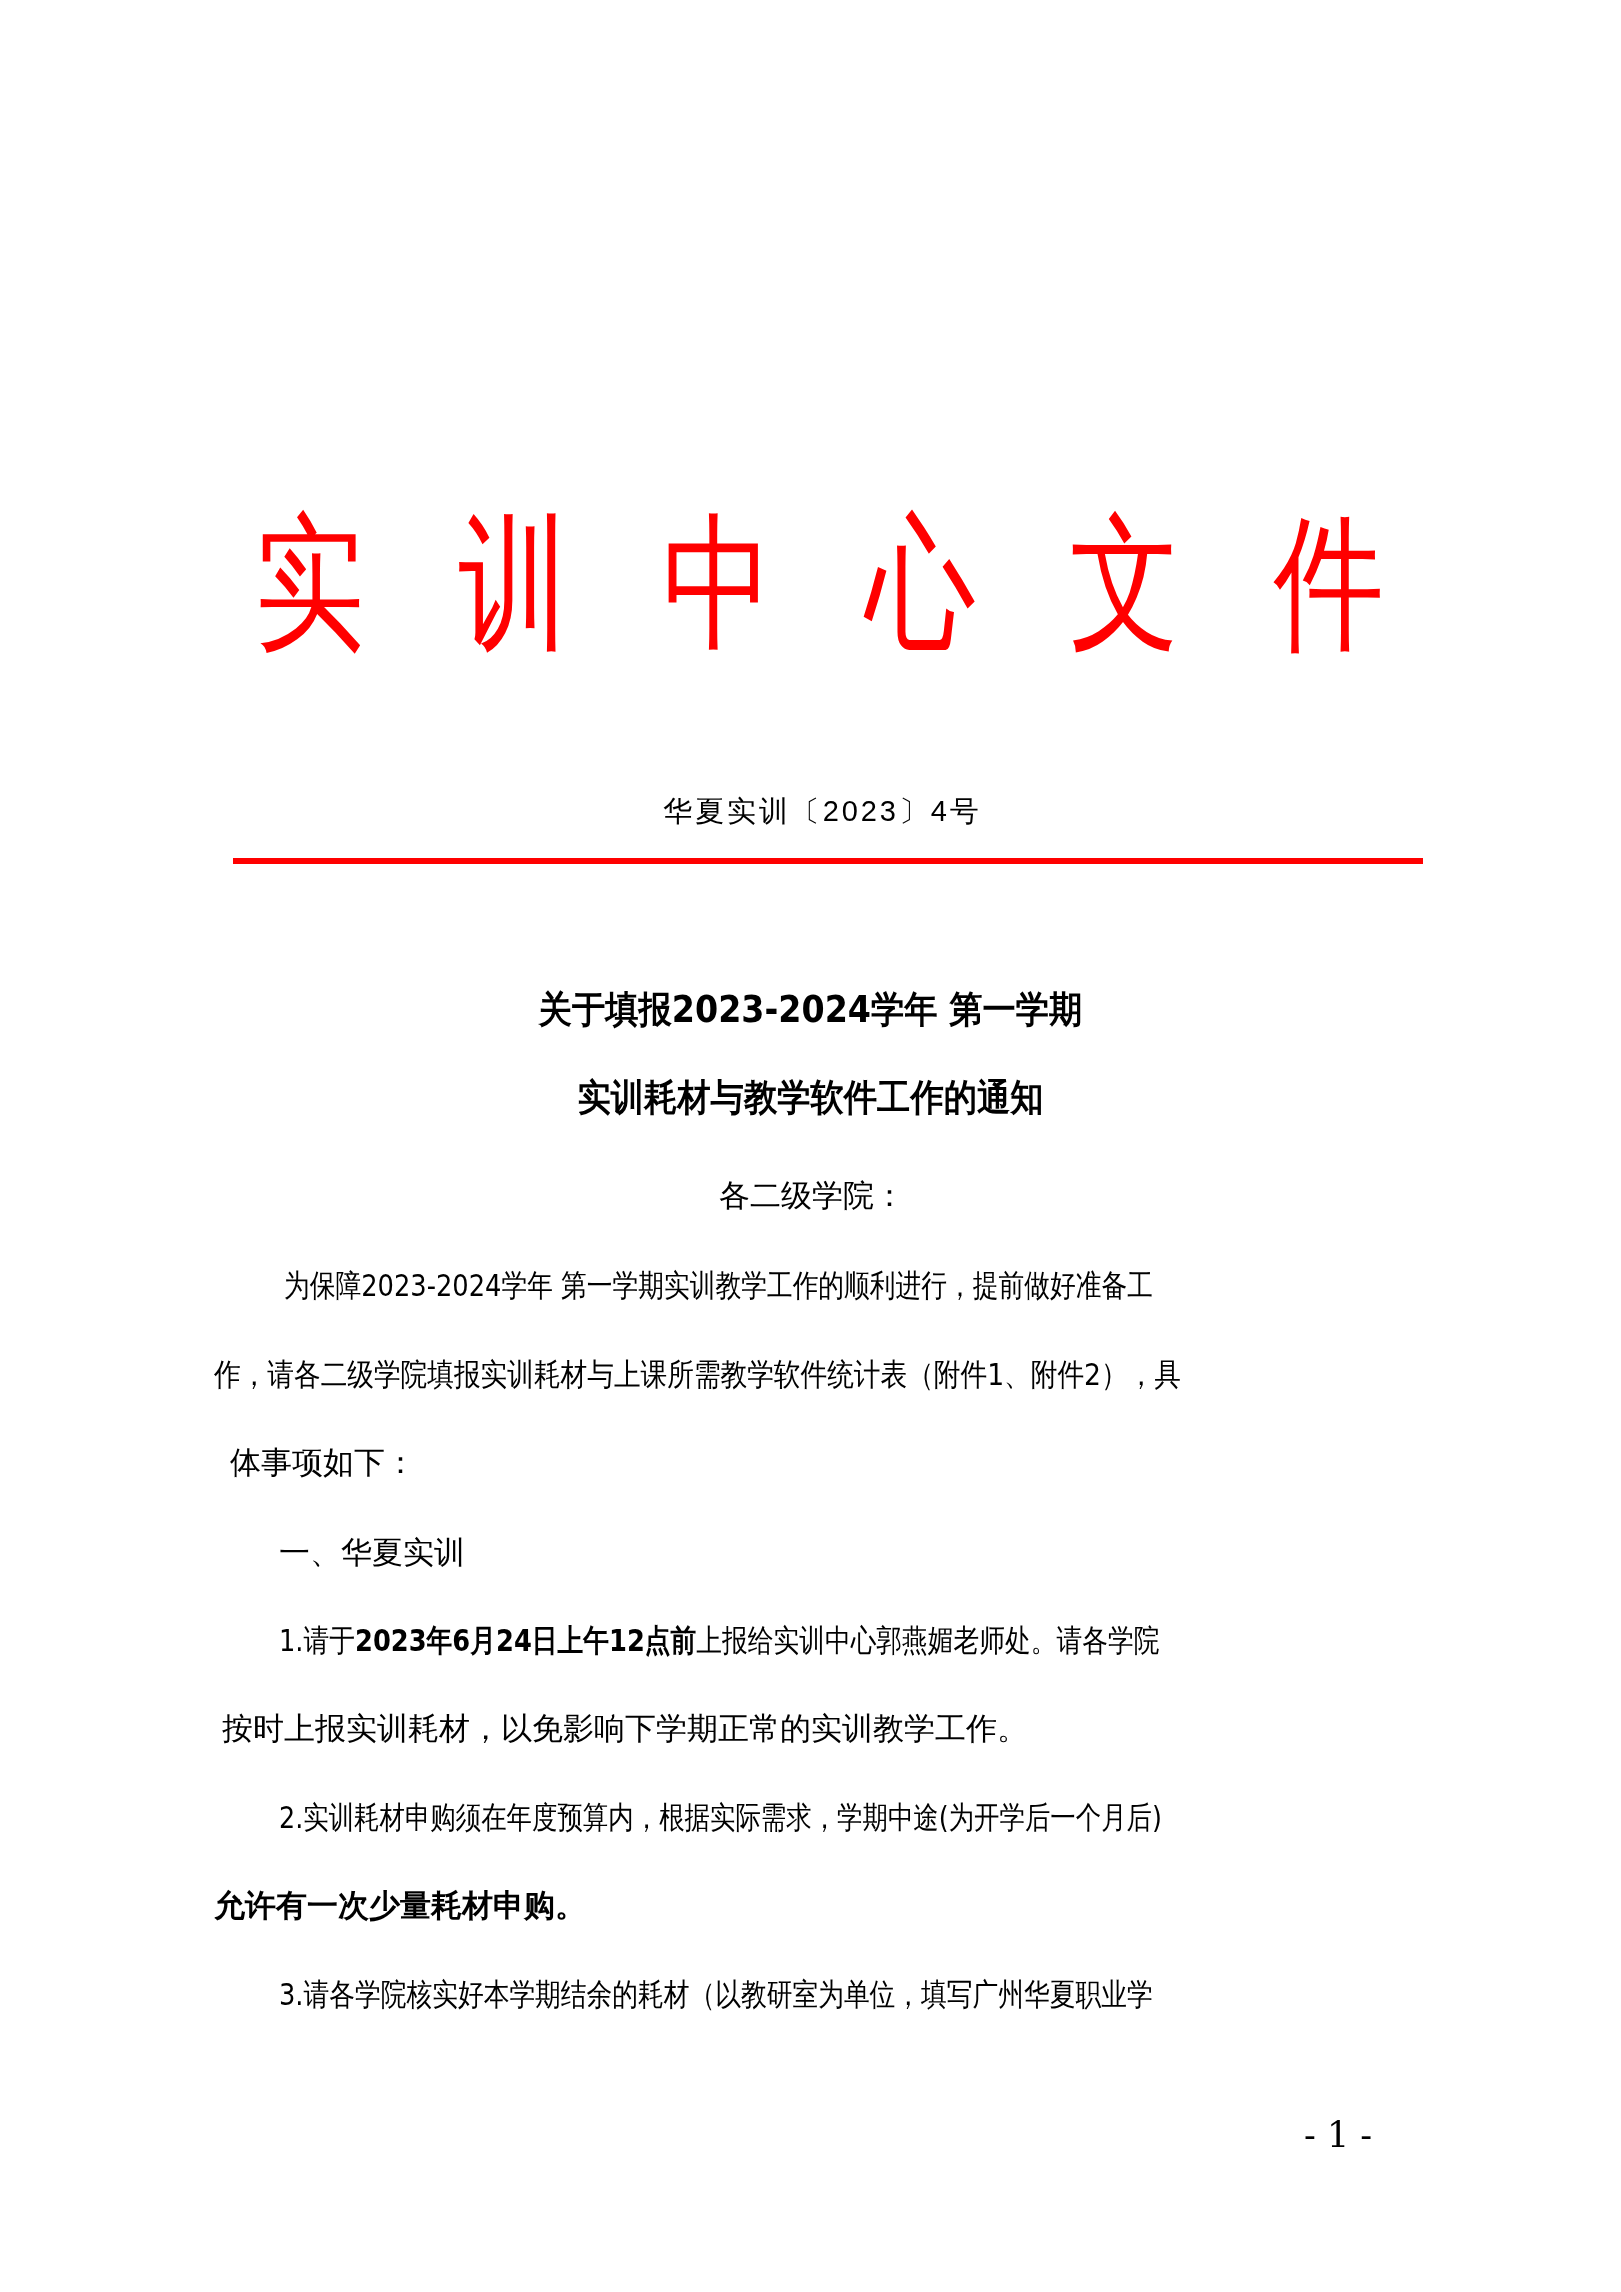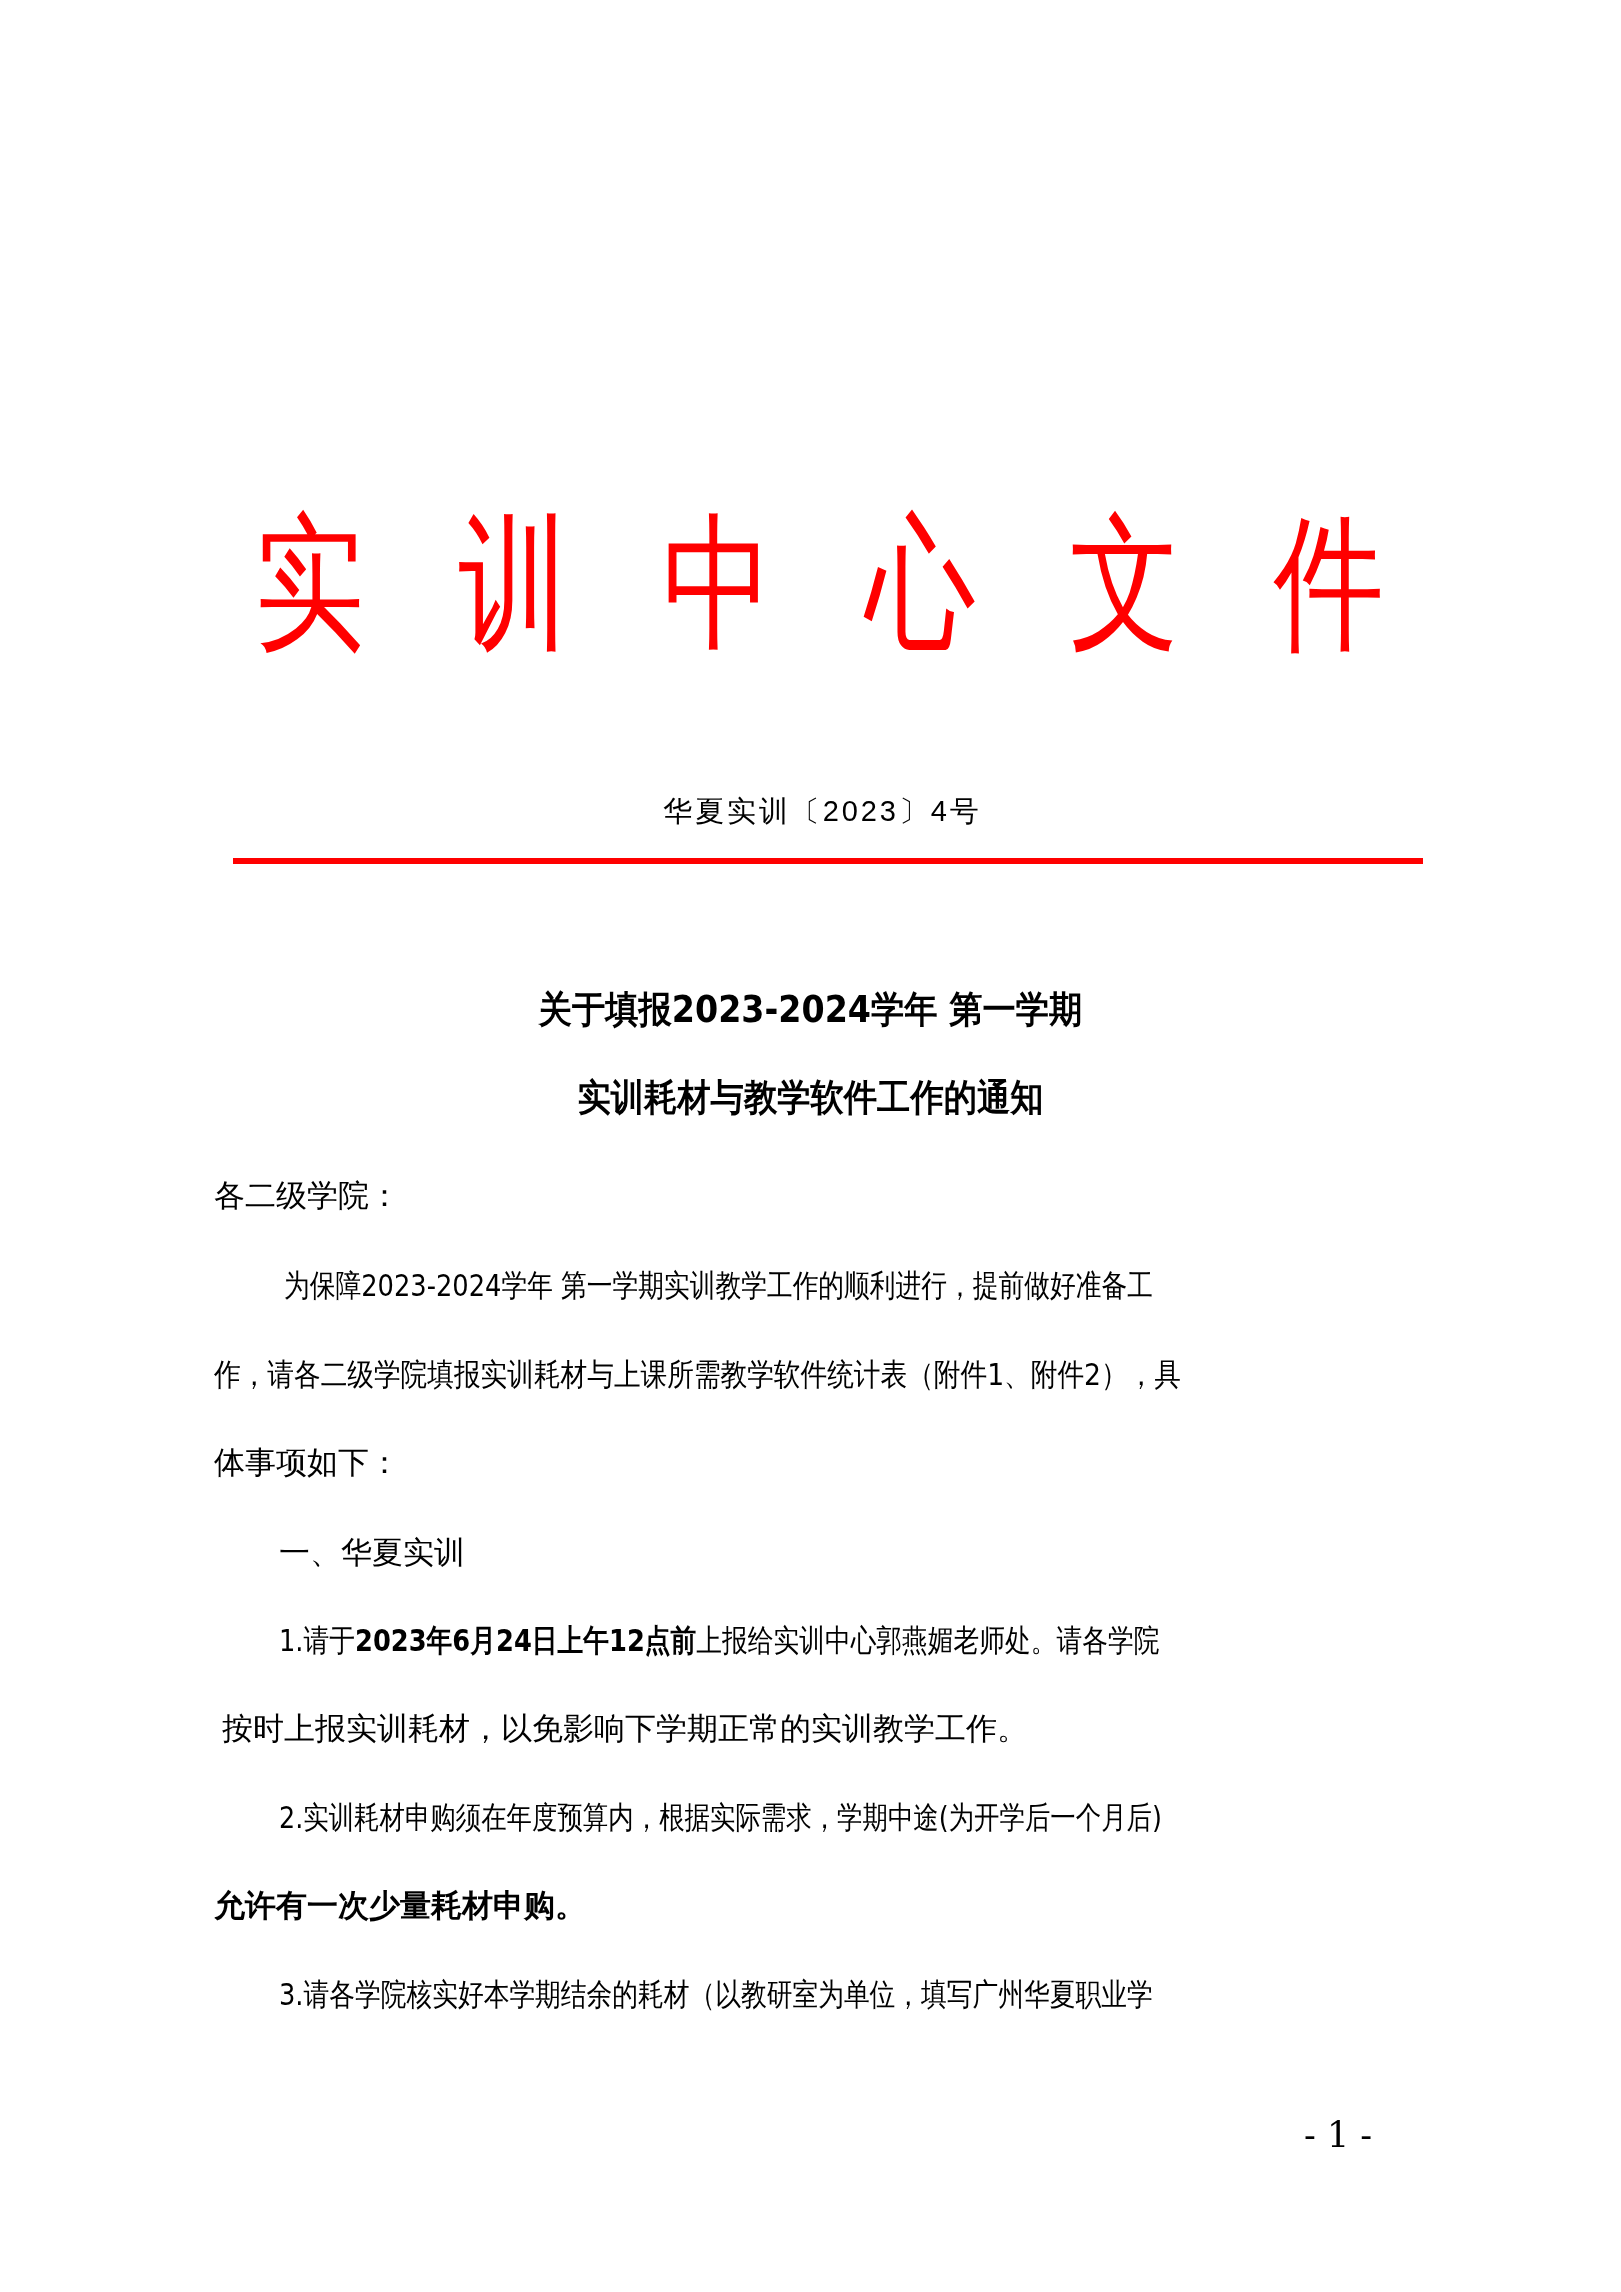--- a/index.html
+++ b/index.html
@@ -31,25 +31,25 @@
   <span>文</span>
   <span>件</span>
 </div>
 
 <div class="docno">华夏实训〔2023〕4号</div>
 <div class="redline"></div>
 
 <div class="title t1">关于填报2023-2024学年 第一学期</div>
 <div class="title t2">实训耗材与教学软件工作的通知</div>
 
-<div class="para" style="top:1174px;">各二级学院：</div>
+<div class="para" style="top:1174px;text-align:center;">各二级学院：</div>
 
 <div class="para" style="top:1264px; left:284px; transform:scaleX(0.83);">为保障2023-2024学年 第一学期实训教学工作的顺利进行，提前做好准备工</div>
 <div class="para" style="top:1353px; transform:scaleX(0.86);">作，请各二级学院填报实训耗材与上课所需教学软件统计表（附件1、附件2），具</div>
-<div class="para" style="top:1441px;">体事项如下：</div>
+<div class="para" style="top:1441px;margin-left:16px;">体事项如下：</div>
 
 <div class="para" style="top:1531px; left:279px;">一、华夏实训</div>
 
 <div class="para" style="top:1619px; left:279px; transform:scaleX(0.83);"><span>1.请于</span><span class="b">2023年6月24日上午12点前</span><span>上报给实训中心郭燕媚老师处。请各学院</span></div>
 <div class="para" style="top:1707px;margin-left:8px;">按时上报实训耗材，以免影响下学期正常的实训教学工作。</div>
 
 <div class="para" style="top:1796px; left:279px; transform:scaleX(0.82);">2.实训耗材申购须在年度预算内，根据实际需求，学期中途(为开学后一个月后)</div>
 <div class="para" style="top:1884px;font-weight:bold;">允许有一次少量耗材申购。</div>
 
 <div class="para" style="top:1973px; left:279px; transform:scaleX(0.83);">3.请各学院核实好本学期结余的耗材（以教研室为单位，填写广州华夏职业学</div>

